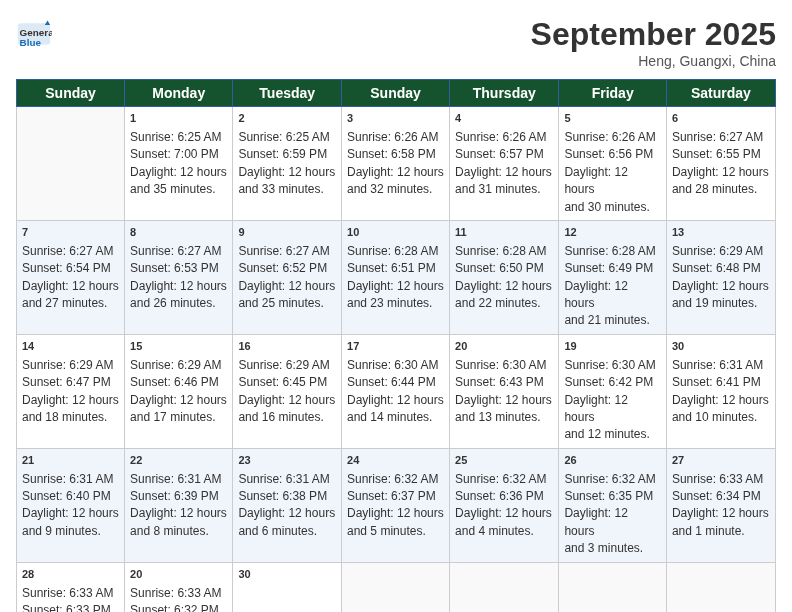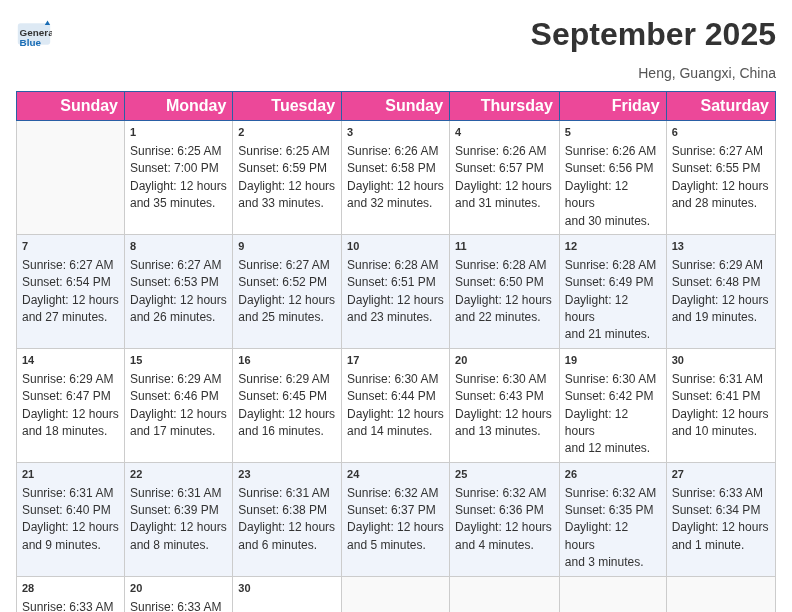--- a/index.html
+++ b/index.html
@@ -37,34 +37,33 @@
     }
     .month-title {
       font-size: 32px;
       font-weight: bold;
       color: #333;
       margin-left: 40px;
     }
     .location {
       font-size: 14px;
       color: #555;
-      margin-top: 12px;
     }
     .calendar {
       width: 100%;
       border-collapse: collapse;
       flex: 1;
       font-size: 10.5px;
     }
     .calendar thead tr th {
-      background-color: #ec4899;
+      background-color: #14532d;
       color: white;
       padding: 5px 6px;
-      text-align: right;
-      font-size: 16px;
+      text-align: center;
+      font-size: 14px;
       font-weight: 600;
       border: 1px solid #2a5fa5;
     }
     .calendar tbody tr td {
       border: 1px solid #ccc;
       vertical-align: top;
       padding: 4px 5px;
       width: 113px;
       height: 80px;
       color: #333;

